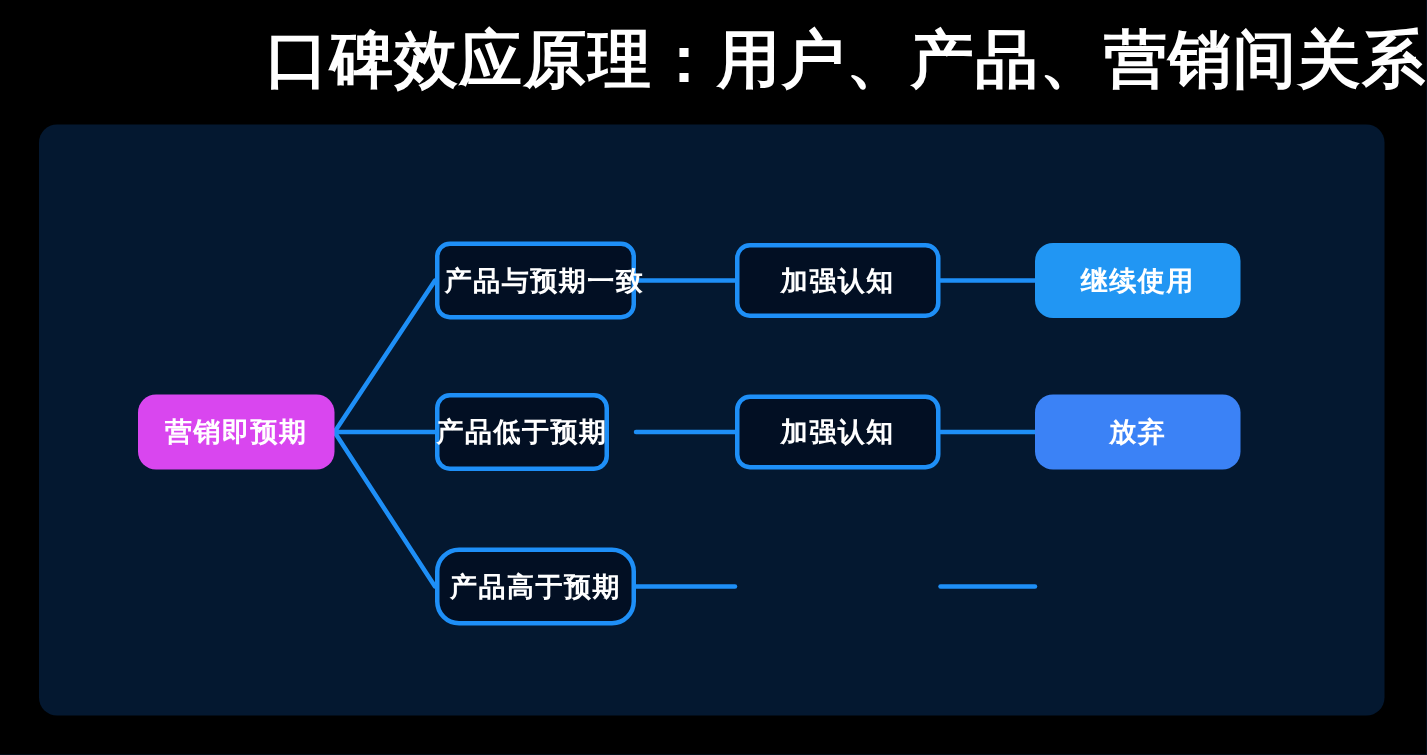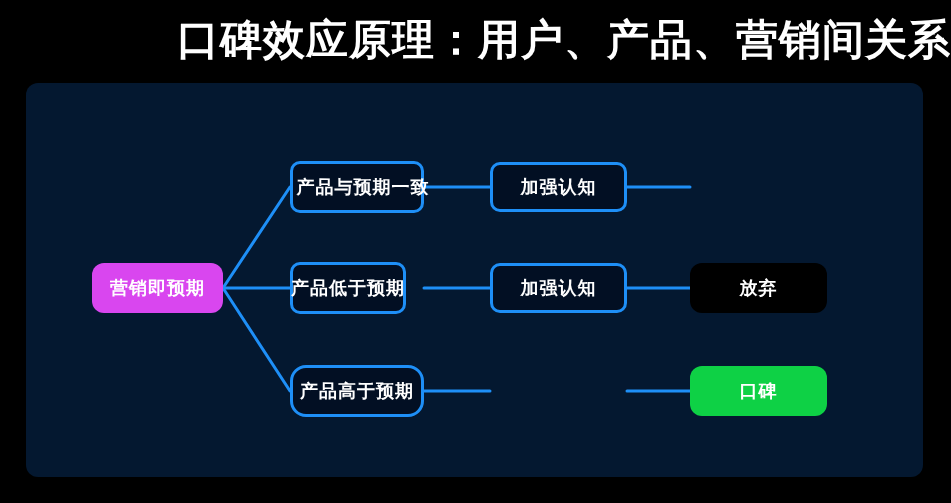--- a/index.html
+++ b/index.html
@@ -79,22 +79,22 @@
       <line x1="398" y1="205" x2="464" y2="205"></line>
       <line x1="601" y1="205" x2="664" y2="205"></line>
       <line x1="398" y1="308" x2="464" y2="308"></line>
       <line x1="601" y1="308" x2="664" y2="308"></line>
     </svg>
 
     <div class="node filled root" style="background-color: #d946ef;">营销即预期</div>
 
     <div class="node outlined c1r1">产品与预期一致</div>
     <div class="node outlined c2r1">加强认知</div>
+    <div class="node filled c3r1" style="background-color: rgb(33, 150, 243);">继续使用</div>
 
     <div class="node outlined c1r2">产品低于预期</div>
     <div class="node outlined c2r2">加强认知</div>
-    <div class="node filled c3r2" style="background-color: #000000;">放弃</div>
+    <div class="node filled c3r2" style="background-color: #3b82f6;">放弃</div>
 
     <div class="node outlined c1r3">产品高于预期</div>
-    <div class="node filled c3r3" style="background-color: rgb(14, 209, 69);">口碑</div>
 
   </div>
 </div>
 
 </body></html>

